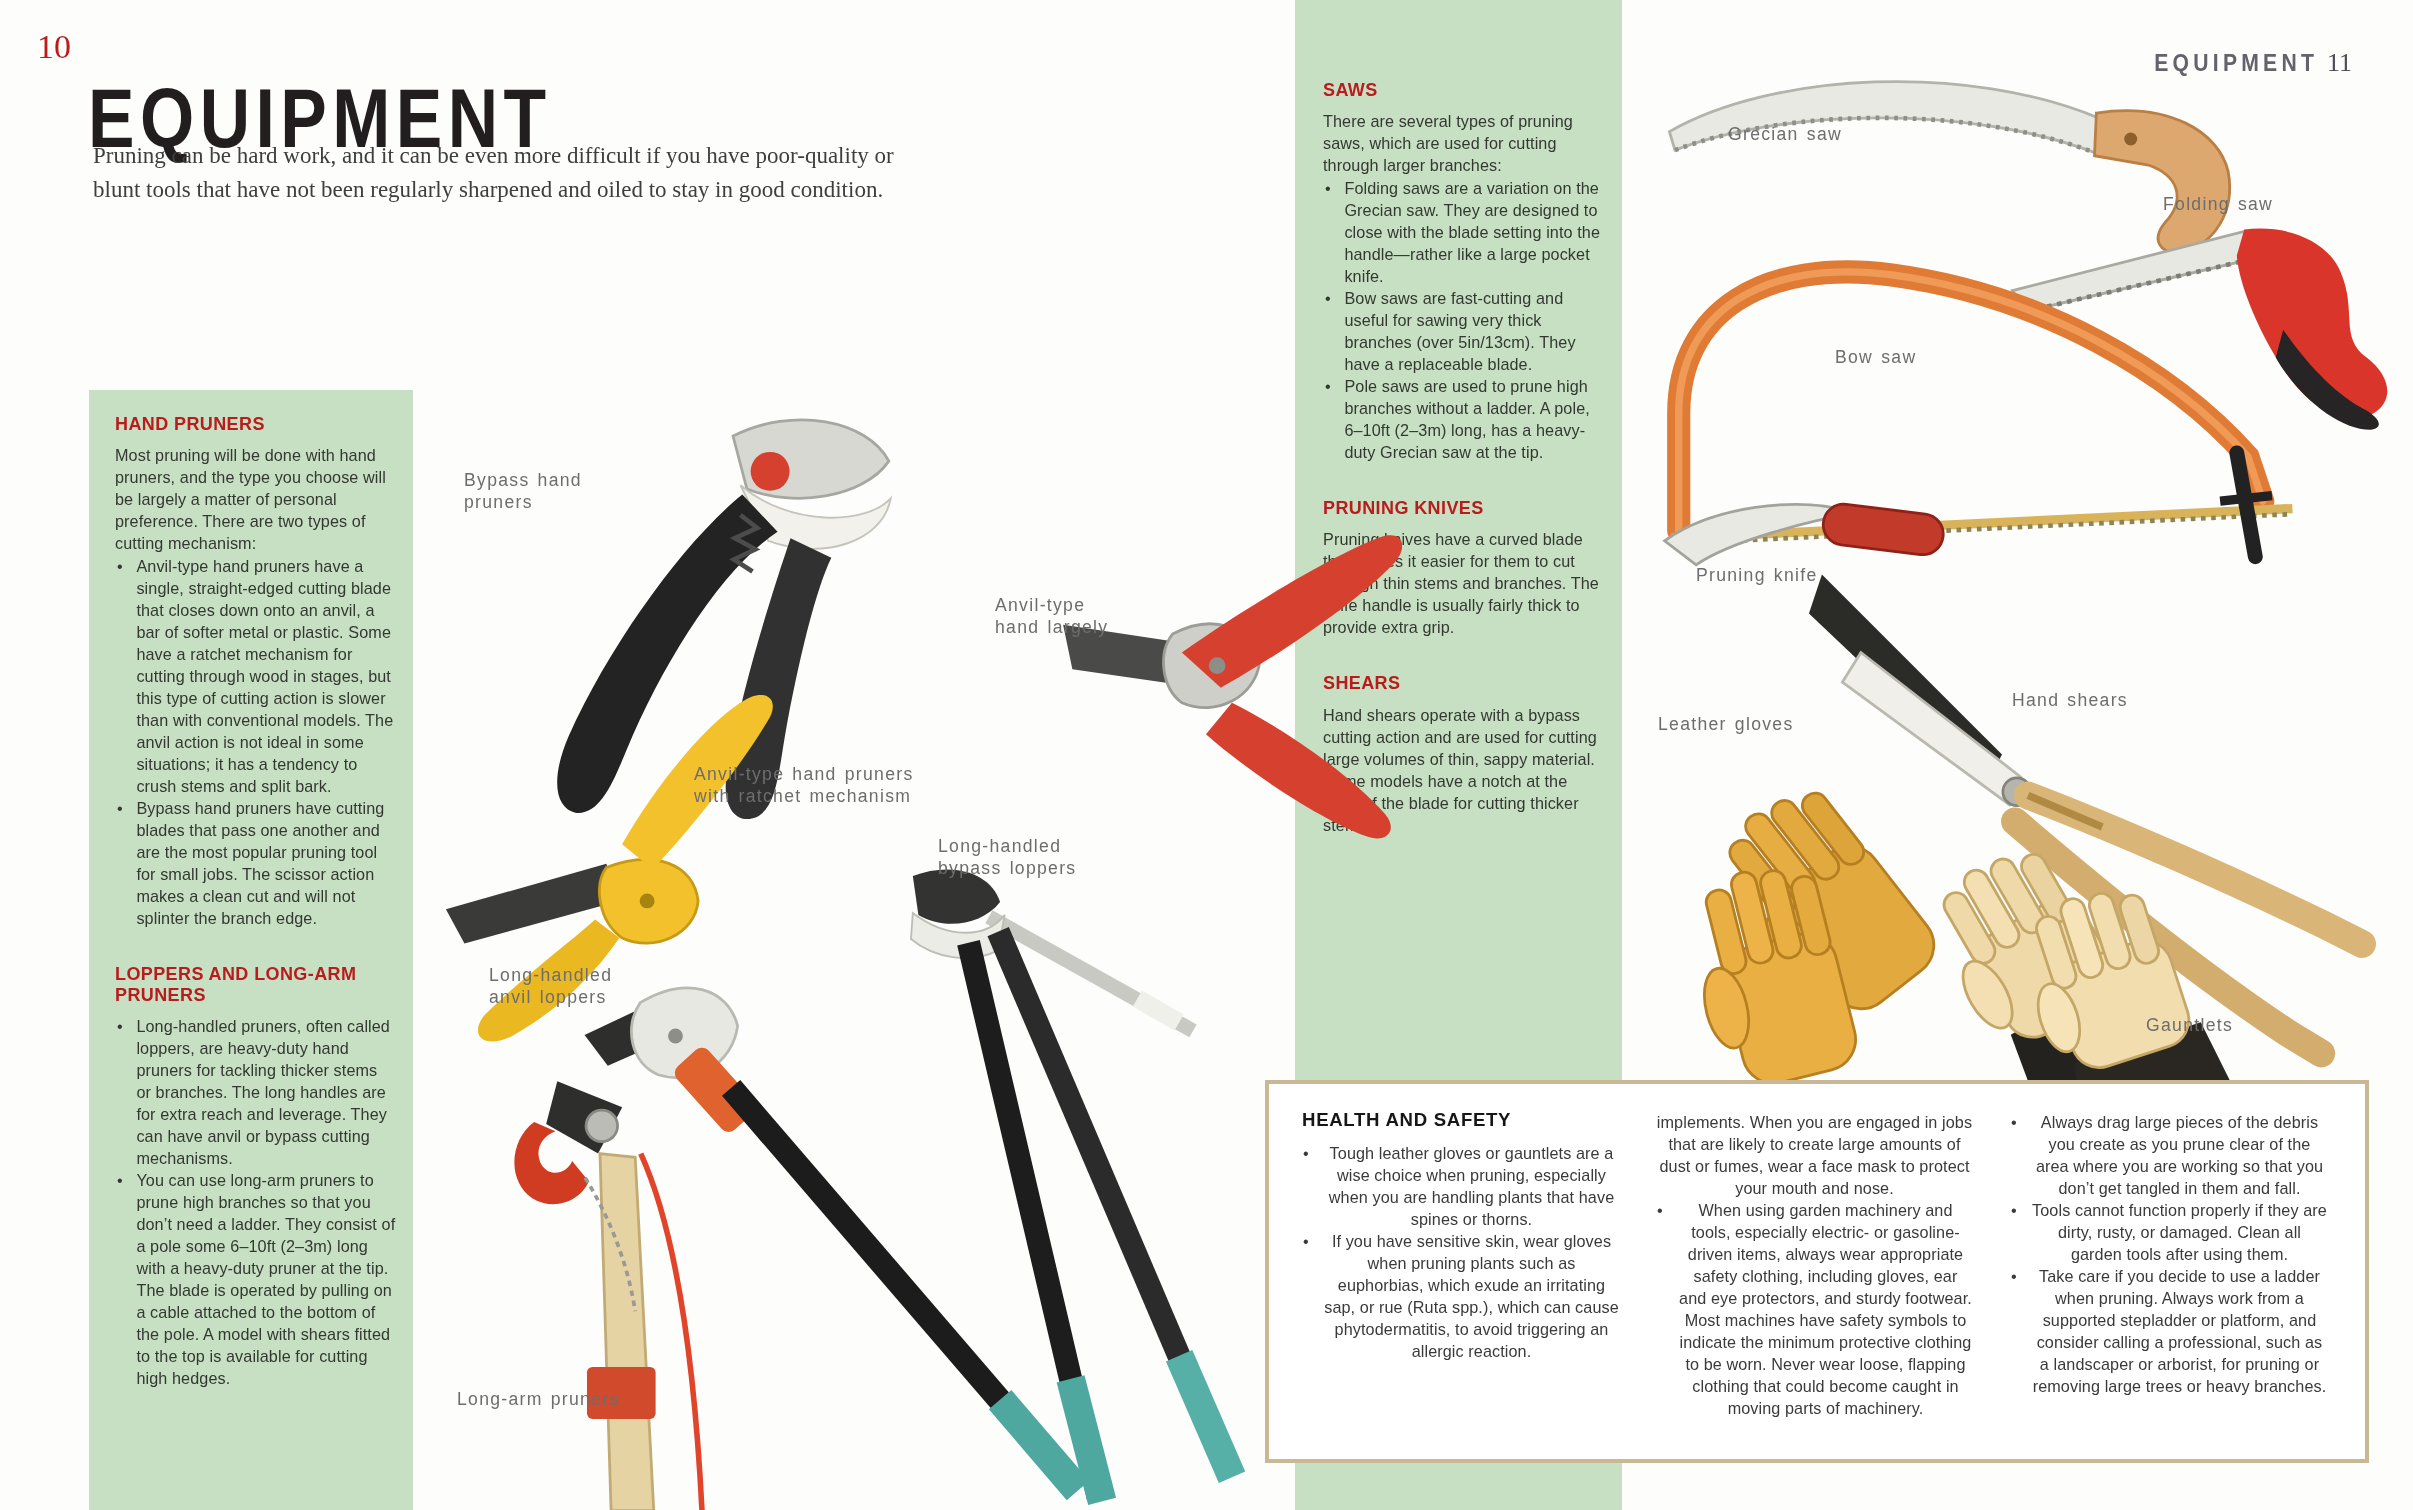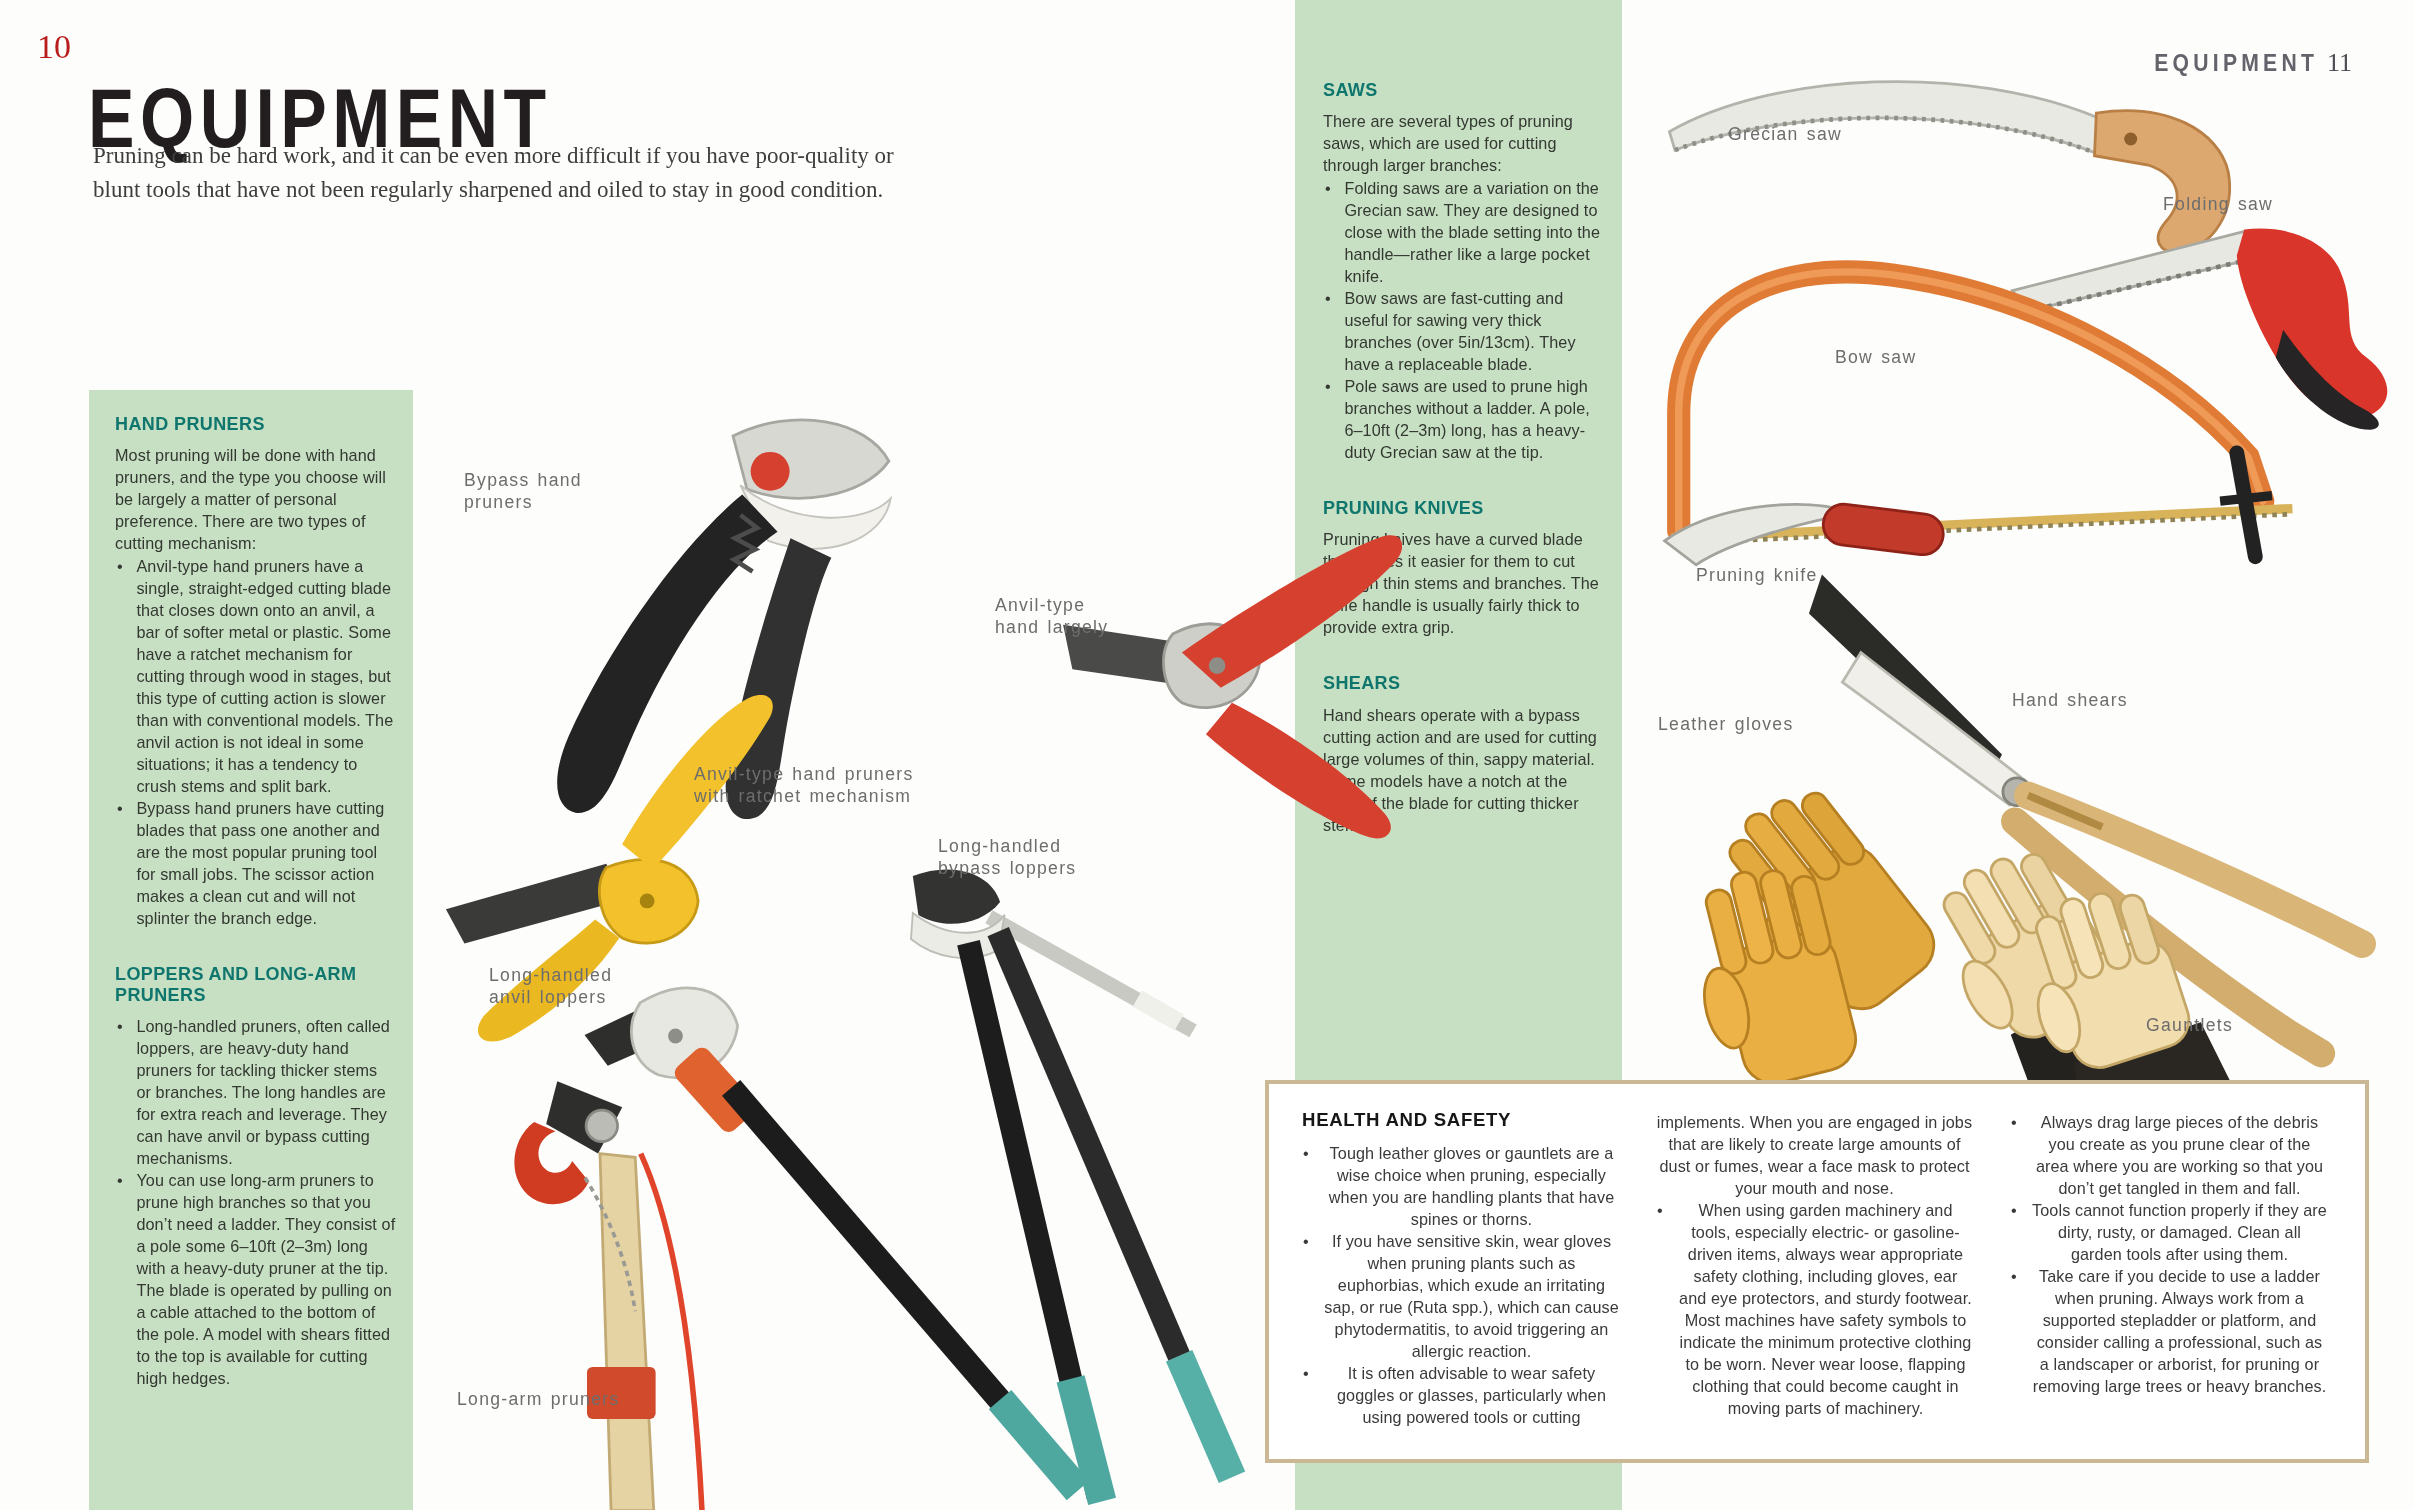--- a/index.html
+++ b/index.html
@@ -13,21 +13,21 @@
   .folio-right .fnum{font-family:Liberation Serif, serif;font-size:26px;color:#4c4c55;margin-left:9.3px;margin-top:36px;}
 
   
   .title{position:absolute;left:88px;top:71px;margin:0;font-size:83px;font-weight:bold;letter-spacing:6.5px;color:#221e1f;transform:scaleX(.84);transform-origin:left;white-space:nowrap;}
   .intro{position:absolute;left:93px;top:139px;width:817px;margin:0;font-family:"Liberation Serif",serif;font-size:23px;line-height:34px;color:#3e3e3e;}
 
   
   .panel{position:absolute;background:#c7e0c3;box-sizing:border-box;}
   .panel-left{left:89px;top:390px;width:324px;height:1120px;padding:24px 16.7px 18.6px 26px;}
   .panel-mid{left:1295px;top:0;width:327px;height:1510px;padding:80px 18.6px 18.6px 28px;}
-  .panel h2{margin:0 0 9.3px 0;font-size:18px;font-weight:bold;letter-spacing:0.4px;color:#0f766e;}
+  .panel h2{margin:0 0 9.3px 0;font-size:18px;font-weight:bold;letter-spacing:0.4px;color:#b91c1c;}
   .panel p,.panel li{margin:0;font-size:16.2px;line-height:22px;color:#333831;letter-spacing:0.1px;}
   .panel p{margin-bottom:0.9px;}
   .panel ul{list-style:none;margin:0;padding:0;}
   .panel li{position:relative;padding-left:21.4px;}
   .panel li::before{content:"\2022";position:absolute;left:1.9px;top:0;}
   .panel section + section{margin-top:35px;}
 
   
   .tlabel{position:absolute;font-size:17.6px;line-height:22px;color:#6d6d6d;letter-spacing:1.3px;word-spacing:1.9px;z-index:3;}
 
@@ -240,21 +240,20 @@
   </svg>
   <div class="tlabel" style="left:2146px;top:1014px;">Gauntlets</div>
 
   <section class="safety">
     <div class="cols">
       <div class="col col1">
         <h2>HEALTH AND SAFETY</h2>
         <ul>
             <li>Tough leather gloves or gauntlets are a wise choice when pruning, especially when you are handling plants that have spines or thorns.</li>
             <li>If you have sensitive skin, wear gloves when pruning plants such as euphorbias, which exude an irritating sap, or rue (Ruta spp.), which can cause phytodermatitis, to avoid triggering an allergic reaction.</li>
-            <li>It is often advisable to wear safety goggles or glasses, particularly when using powered tools or cutting</li>
           </ul>
       </div>
       <div class="col col2">
         <p>implements. When you are engaged in jobs that are likely to create large amounts of dust or fumes, wear a face mask to protect your mouth and nose.</p>
         <ul>
             <li>When using garden machinery and tools, especially electric- or gasoline-driven items, always wear appropriate safety clothing, including gloves, ear and eye protectors, and sturdy footwear. Most machines have safety symbols to indicate the minimum protective clothing to be worn. Never wear loose, flapping clothing that could become caught in moving parts of machinery.</li>
           </ul>
       </div>
       <div class="col col3">
         <ul>

